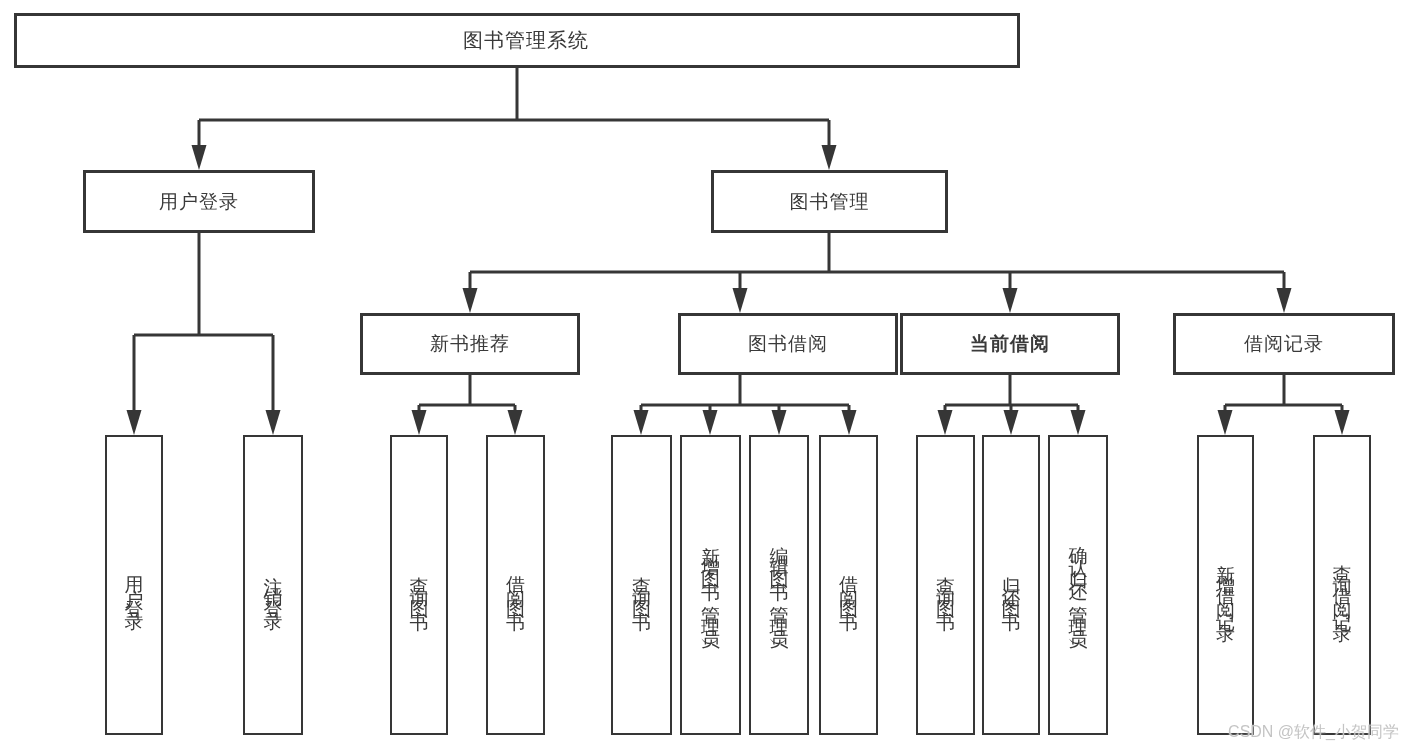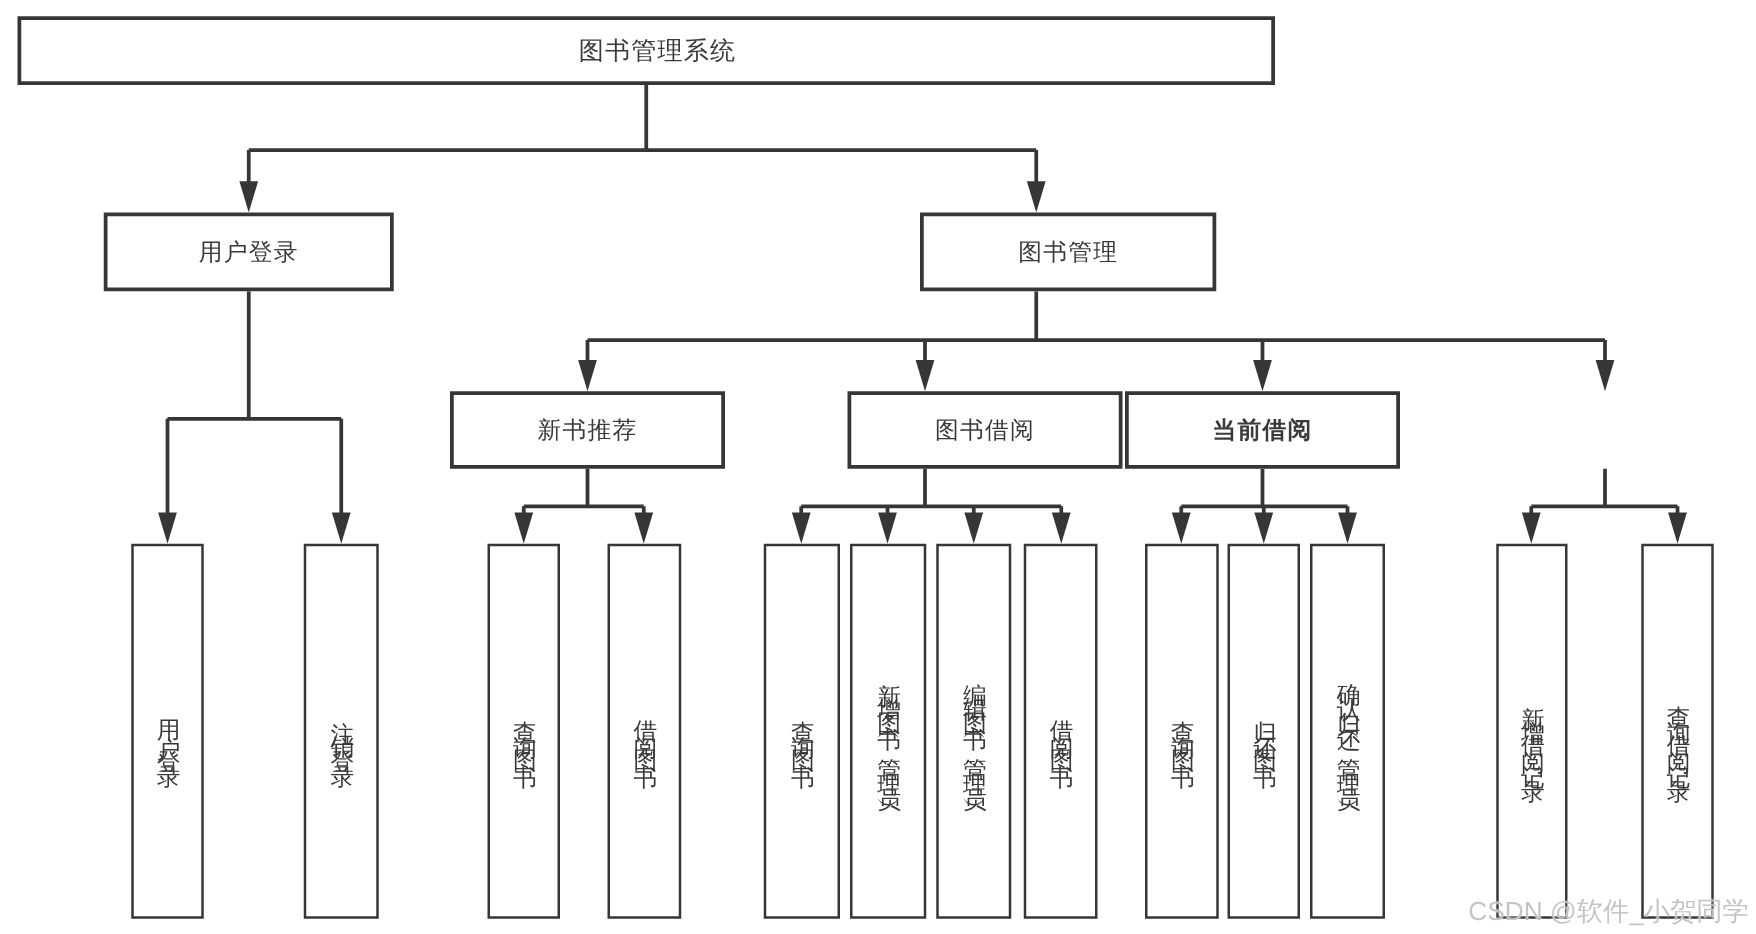--- a/index.html
+++ b/index.html
@@ -49,21 +49,21 @@
     font-size: 19px;
     line-height: 1.25;
     letter-spacing: 12px;
     color: #3a3a3a;
   }
   .watermark {
     position: absolute;
     right: 6px;
     bottom: 4px;
     z-index: 5;
-    font-size: 21px;
+    font-size: 16px;
     color: rgba(193, 193, 193, 0.95);
     text-shadow: 0 0 2px rgba(255, 255, 255, 0.9);
     white-space: nowrap;
   }
 </style>
 </head>
 <body>
 
 <div class="stage">
 
@@ -96,25 +96,26 @@
       <polygon points="1003.5,410 1018.5,410 1011,435"></polygon>
       <polygon points="1070.5,410 1085.5,410 1078,435"></polygon>
       <polygon points="1217.5,410 1232.5,410 1225,435"></polygon>
       <polygon points="1334.5,410 1349.5,410 1342,435"></polygon>
     </g>
   </svg>
 
   <div class="node root" style="left:14px; top:13px; width:1006px; height:55px;">图书管理系统</div>
 
   <div class="node" style="left:83px; top:170px; width:232px; height:63px;">用户登录</div>
-  <div class="node" style="left:736px; top:170px; width:237px; height:63px;">图书管理</div>
+  <div class="node" style="left:711px; top:170px; width:237px; height:63px;">图书管理</div>
 
   <div class="node" style="left:360px; top:313px; width:220px; height:62px;font-family:Liberation Serif, serif;">新书推荐</div>
   <div class="node" style="left:630px; top:313px; width:220px; height:62px;margin-left:48px;">图书借阅</div>
   <div class="node" style="left:900px; top:313px; width:220px; height:62px;font-weight:bold;">当前借阅</div>
+  <div class="node" style="left:1173px; top:313px; width:222px; height:62px;">借阅记录</div>
 
   <div class="node leaf" style="left:105px; top:435px; width:58px; height:300px;">
     <span class="vtext">用户登录</span>
   </div>
   <div class="node leaf" style="left:243px; top:435px; width:60px; height:300px;">
     <span class="vtext">注销登录</span>
   </div>
 
   <div class="node leaf" style="left:390px; top:435px; width:58px; height:300px;">
     <span class="vtext">查询图书</span>

